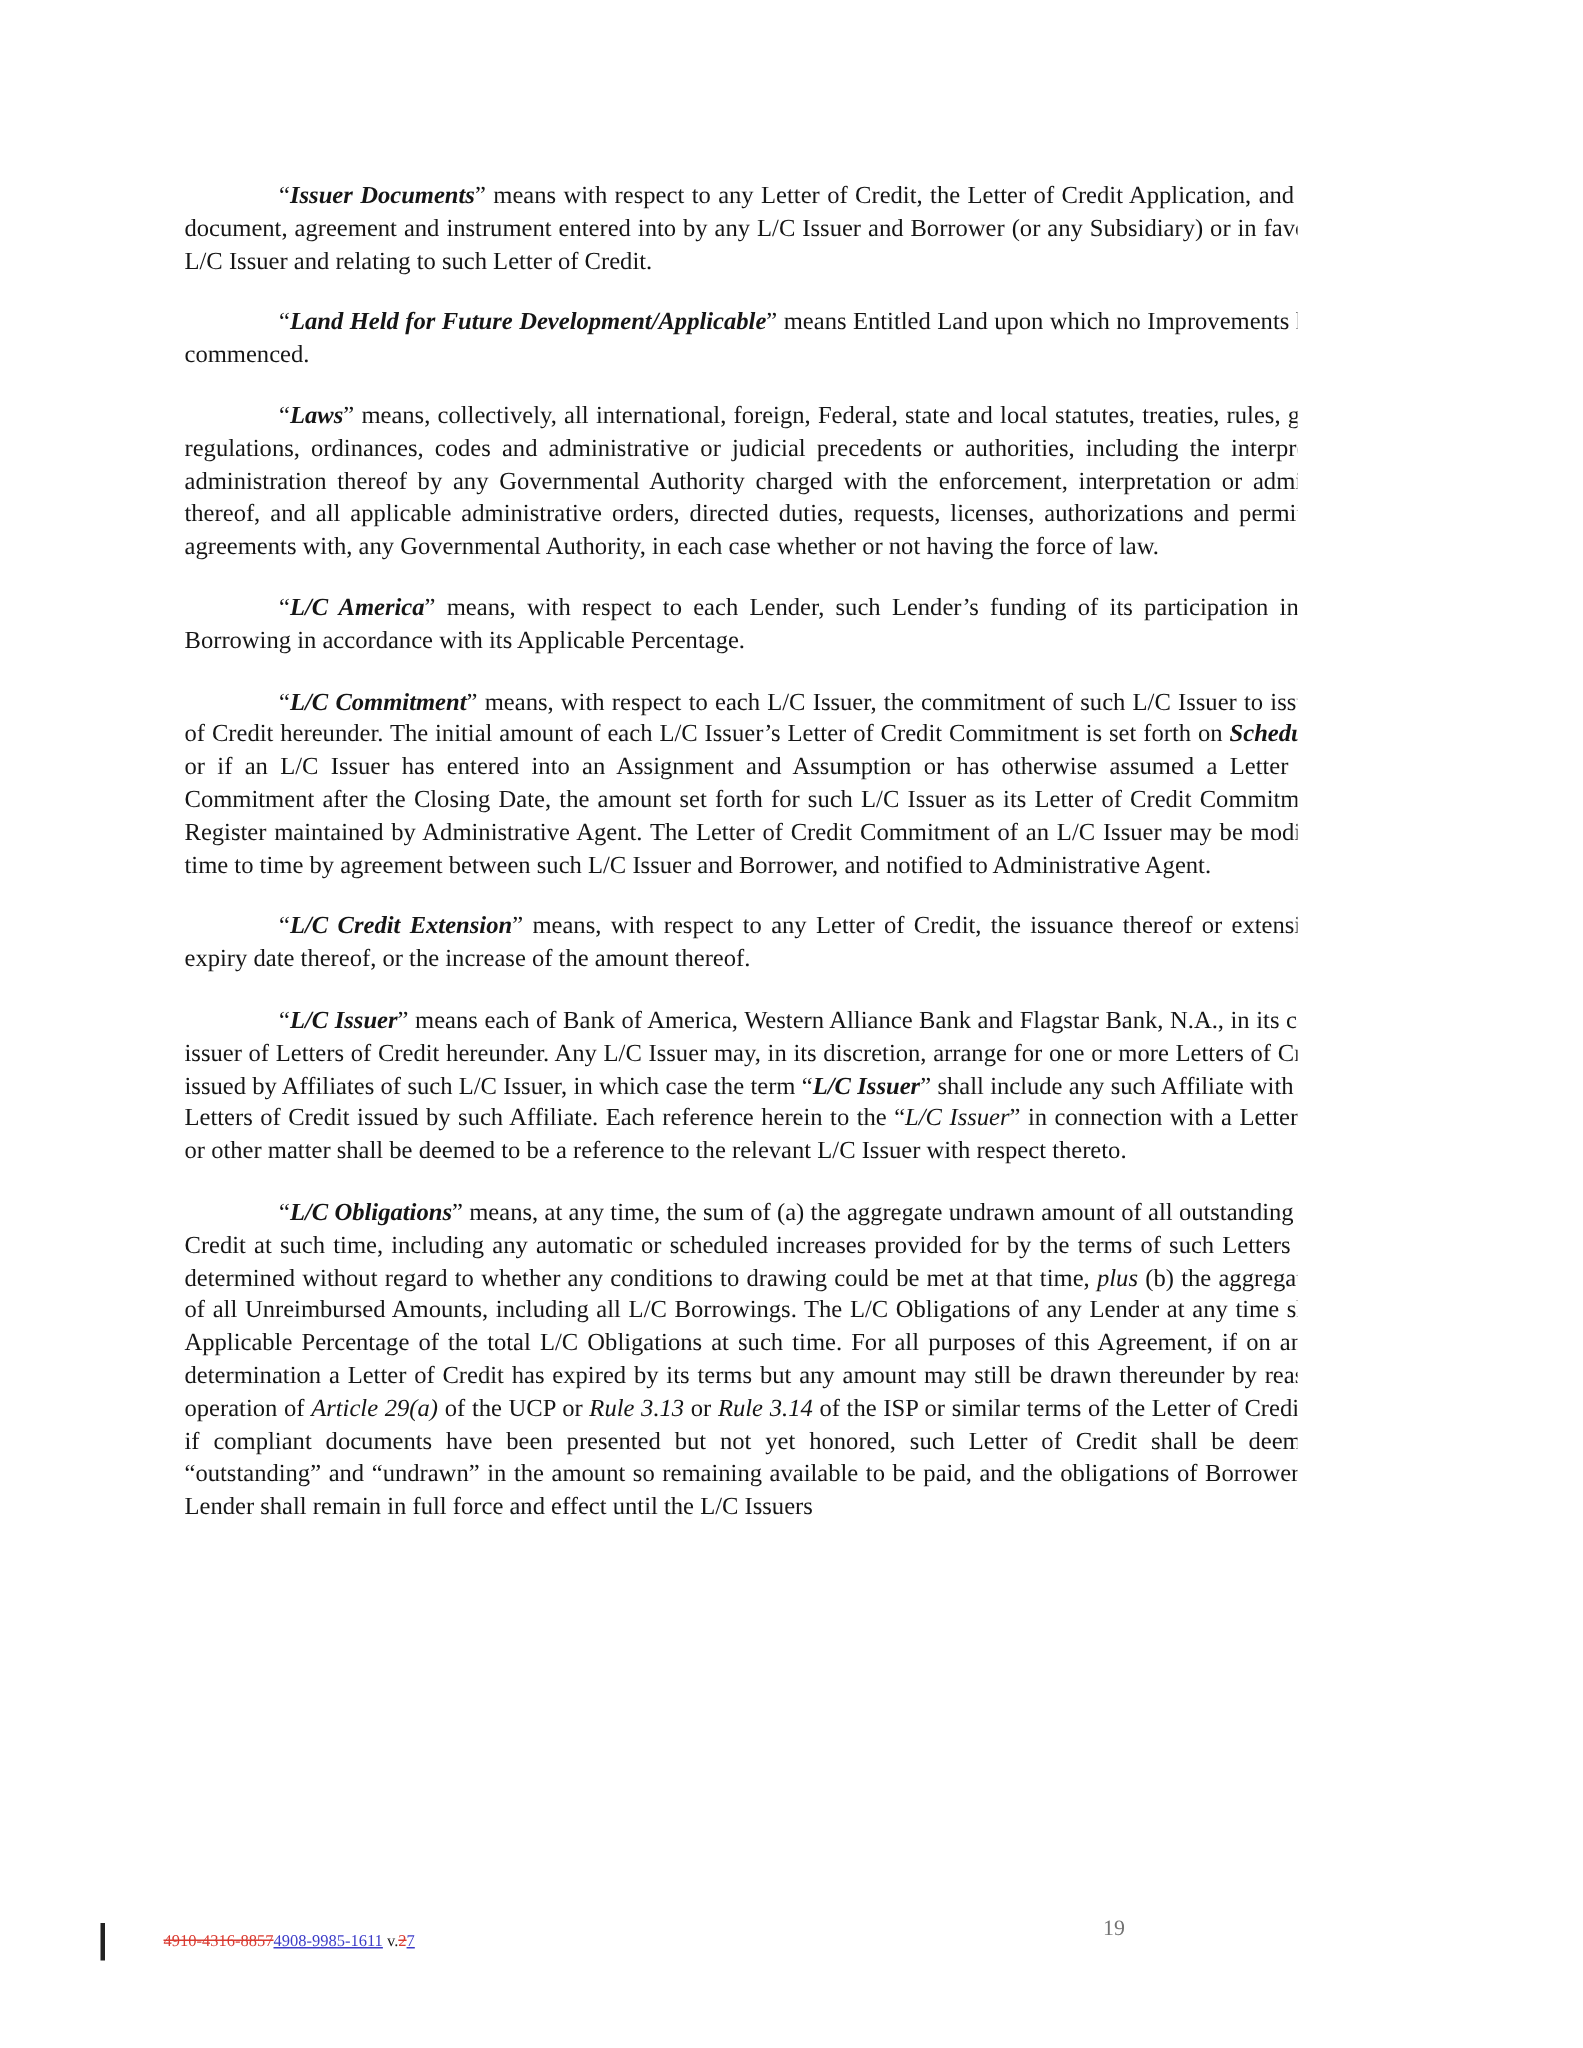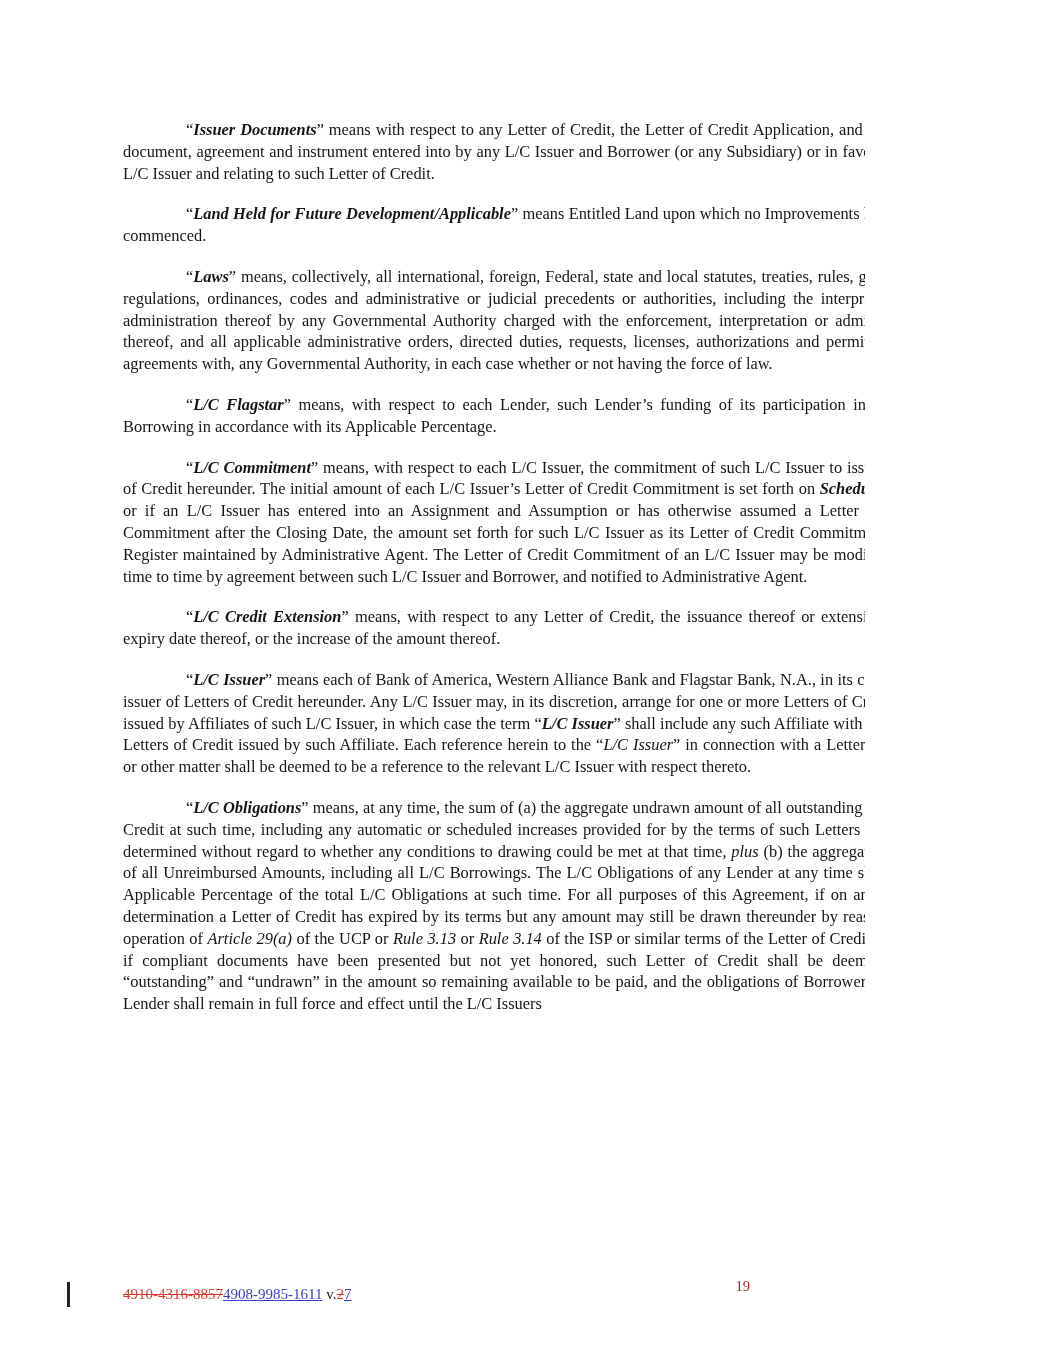--- a/index.html
+++ b/index.html
@@ -39,23 +39,23 @@
   .footer-changebar {
     position: absolute;
     left: 67px;
     top: 1282px;
     width: 3px;
     height: 25px;
     background: #222222;
   }
   .footer-codes {
     position: absolute;
-    left: 123px;
+    left: 109px;
     top: 1286px;
-    font-size: 15px;
+    font-size: 11px;
     line-height: 17px;
     white-space: nowrap;
   }
   .footer-codes .del {
     color: var(--del-color, #d93a30);
     text-decoration: line-through;
     text-decoration-color: var(--del-color, #d93a30);
   }
   .footer-codes .ins {
     color: var(--ins-color, #3c3cc8);
@@ -63,33 +63,33 @@
     text-decoration-color: var(--ins-color, #3c3cc8);
   }
   .footer-codes .plain {
     color: #1a1a1a;
   }
   .page-number {
     position: absolute;
     top: 1278px;
     right: 115px;
     font-size: 14.6px;
-    color: #b91c1c;
+    color: #737373;
   }
 </style>
 </head>
 <body>
 
 <div class="page">
 
   <div class="doc-body">
       <p class="para"><span>“</span><span class="bi">Issuer Documents</span><span>” means with respect to any Letter of Credit, the Letter of Credit Application, and any other document, agreement and instrument entered into by any L/C Issuer and Borrower (or any Subsidiary) or in favor of such L/C Issuer and relating to such Letter of Credit.</span></p>
       <p class="para"><span>“</span><span class="bi">Land Held for Future Development/Applicable</span><span>” means Entitled Land upon which no Improvements have been commenced.</span></p>
       <p class="para"><span>“</span><span class="bi">Laws</span><span>” means, collectively, all international, foreign, Federal, state and local statutes, treaties, rules, guidelines, regulations, ordinances, codes and administrative or judicial precedents or authorities, including the interpretation or administration thereof by any Governmental Authority charged with the enforcement, interpretation or administration thereof, and all applicable administrative orders, directed duties, requests, licenses, authorizations and permits of, and agreements with, any Governmental Authority, in each case whether or not having the force of law.</span></p>
-      <p class="para"><span>“</span><span class="bi">L/C Flagstar</span><span>” means, with respect to each Lender, such Lender’s funding of its participation in any L/C Borrowing in accordance with its Applicable Percentage.</span></p>
+      <p class="para"><span>“</span><span class="bi">L/C America</span><span>” means, with respect to each Lender, such Lender’s funding of its participation in any L/C Borrowing in accordance with its Applicable Percentage.</span></p>
       <p class="para"><span>“</span><span class="bi">L/C Commitment</span><span>” means, with respect to each L/C Issuer, the commitment of such L/C Issuer to issue Letters of Credit hereunder. The initial amount of each L/C Issuer’s Letter of Credit Commitment is set forth on </span><span class="bi">Schedule 2.01B</span><span>, or if an L/C Issuer has entered into an Assignment and Assumption or has otherwise assumed a Letter of Credit Commitment after the Closing Date, the amount set forth for such L/C Issuer as its Letter of Credit Commitment in the Register maintained by Administrative Agent. The Letter of Credit Commitment of an L/C Issuer may be modified from time to time by agreement between such L/C Issuer and Borrower, and notified to Administrative Agent.</span></p>
       <p class="para"><span>“</span><span class="bi">L/C Credit Extension</span><span>” means, with respect to any Letter of Credit, the issuance thereof or extension of the expiry date thereof, or the increase of the amount thereof.</span></p>
       <p class="para"><span>“</span><span class="bi">L/C Issuer</span><span>” means each of Bank of America, Western Alliance Bank and Flagstar Bank, N.A., in its capacity as issuer of Letters of Credit hereunder. Any L/C Issuer may, in its discretion, arrange for one or more Letters of Credit to be issued by Affiliates of such L/C Issuer, in which case the term “</span><span class="bi">L/C Issuer</span><span>” shall include any such Affiliate with respect to Letters of Credit issued by such Affiliate. Each reference herein to the “</span><span class="i">L/C Issuer</span><span>” in connection with a Letter of Credit or other matter shall be deemed to be a reference to the relevant L/C Issuer with respect thereto.</span></p>
       <p class="para"><span>“</span><span class="bi">L/C Obligations</span><span>” means, at any time, the sum of (a) the aggregate undrawn amount of all outstanding Letters of Credit at such time, including any automatic or scheduled increases provided for by the terms of such Letters of Credit, determined without regard to whether any conditions to drawing could be met at that time, </span><span class="i">plus</span><span> (b) the aggregate amount of all Unreimbursed Amounts, including all L/C Borrowings. The L/C Obligations of any Lender at any time shall be its Applicable Percentage of the total L/C Obligations at such time. For all purposes of this Agreement, if on any date of determination a Letter of Credit has expired by its terms but any amount may still be drawn thereunder by reason of the operation of </span><span class="i">Article 29(a)</span><span> of the UCP or </span><span class="i">Rule 3.13</span><span> or </span><span class="i">Rule 3.14</span><span> of the ISP or similar terms of the Letter of Credit itself, or if compliant documents have been presented but not yet honored, such Letter of Credit shall be deemed to be “outstanding” and “undrawn” in the amount so remaining available to be paid, and the obligations of Borrower and each Lender shall remain in full force and effect until the L/C Issuers</span></p>
     </div>
 
   <span class="footer-changebar"></span>
 
   <div class="footer-codes"><span class="del">4910-4316-8857</span><span class="ins">4908-9985-1611</span><span class="plain"> v.</span><span class="del">2</span><span class="ins">7</span></div>
 

